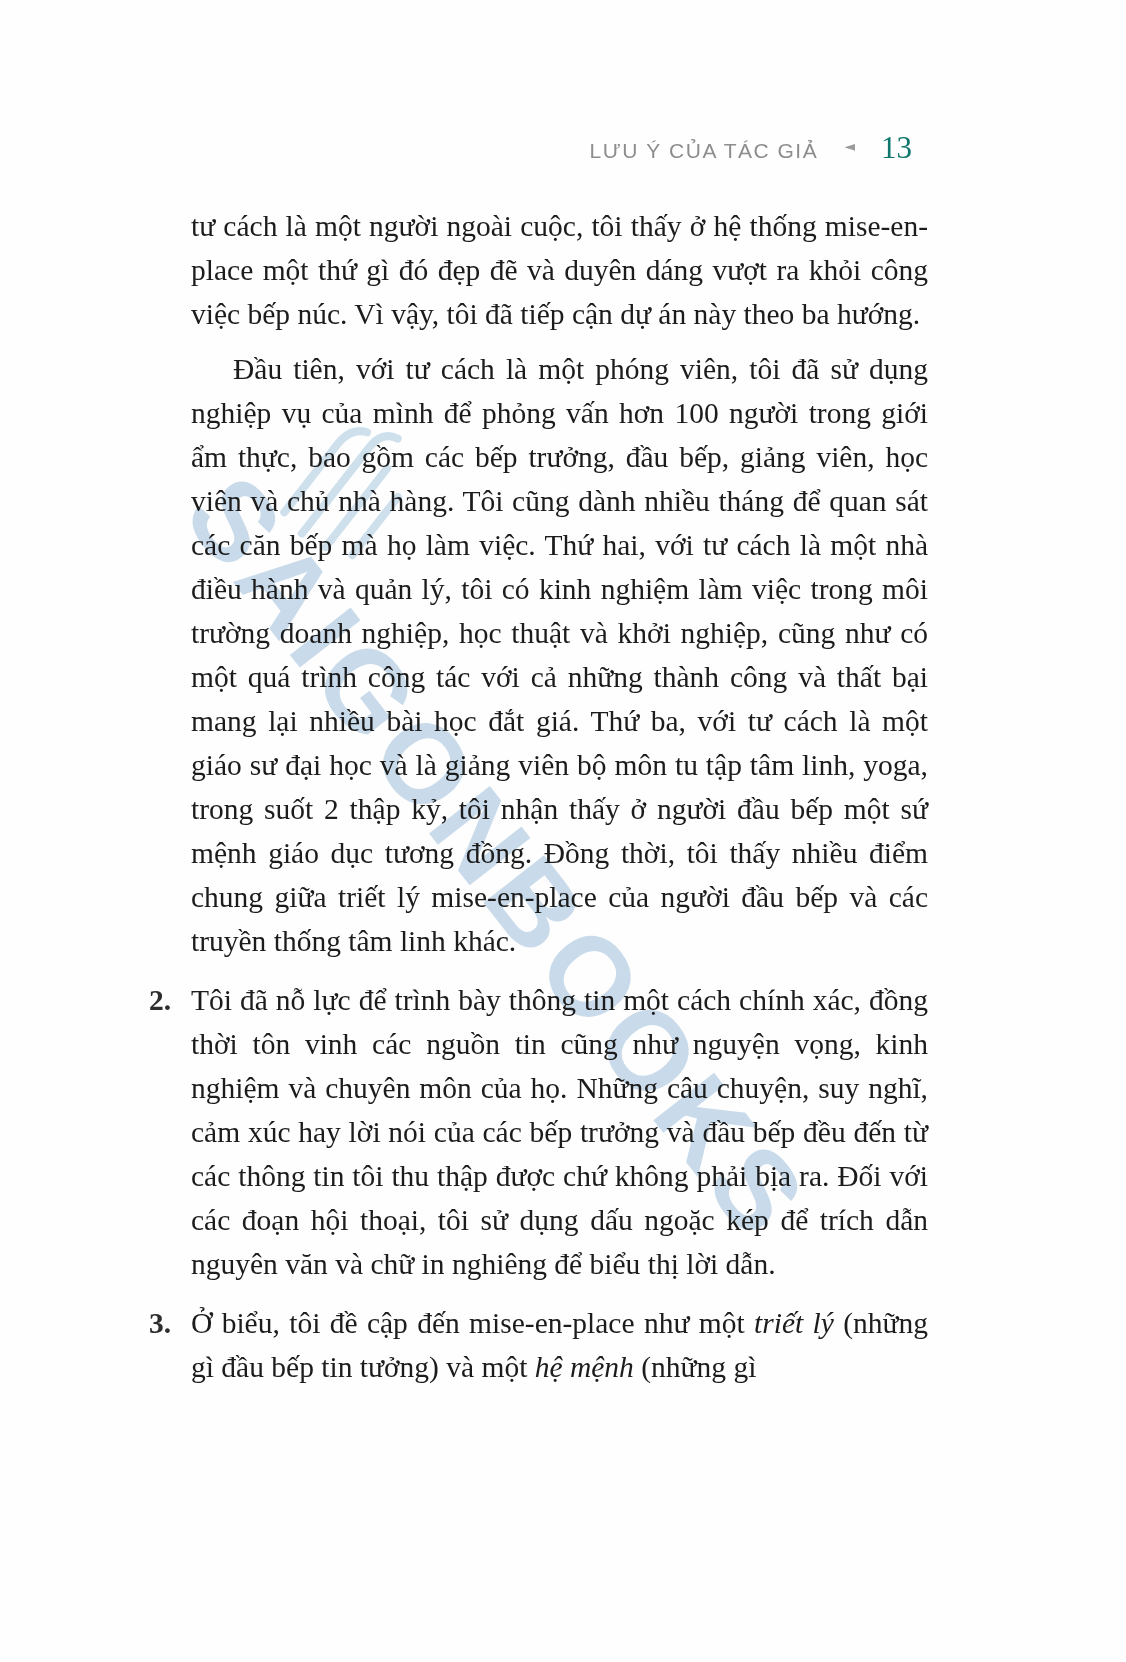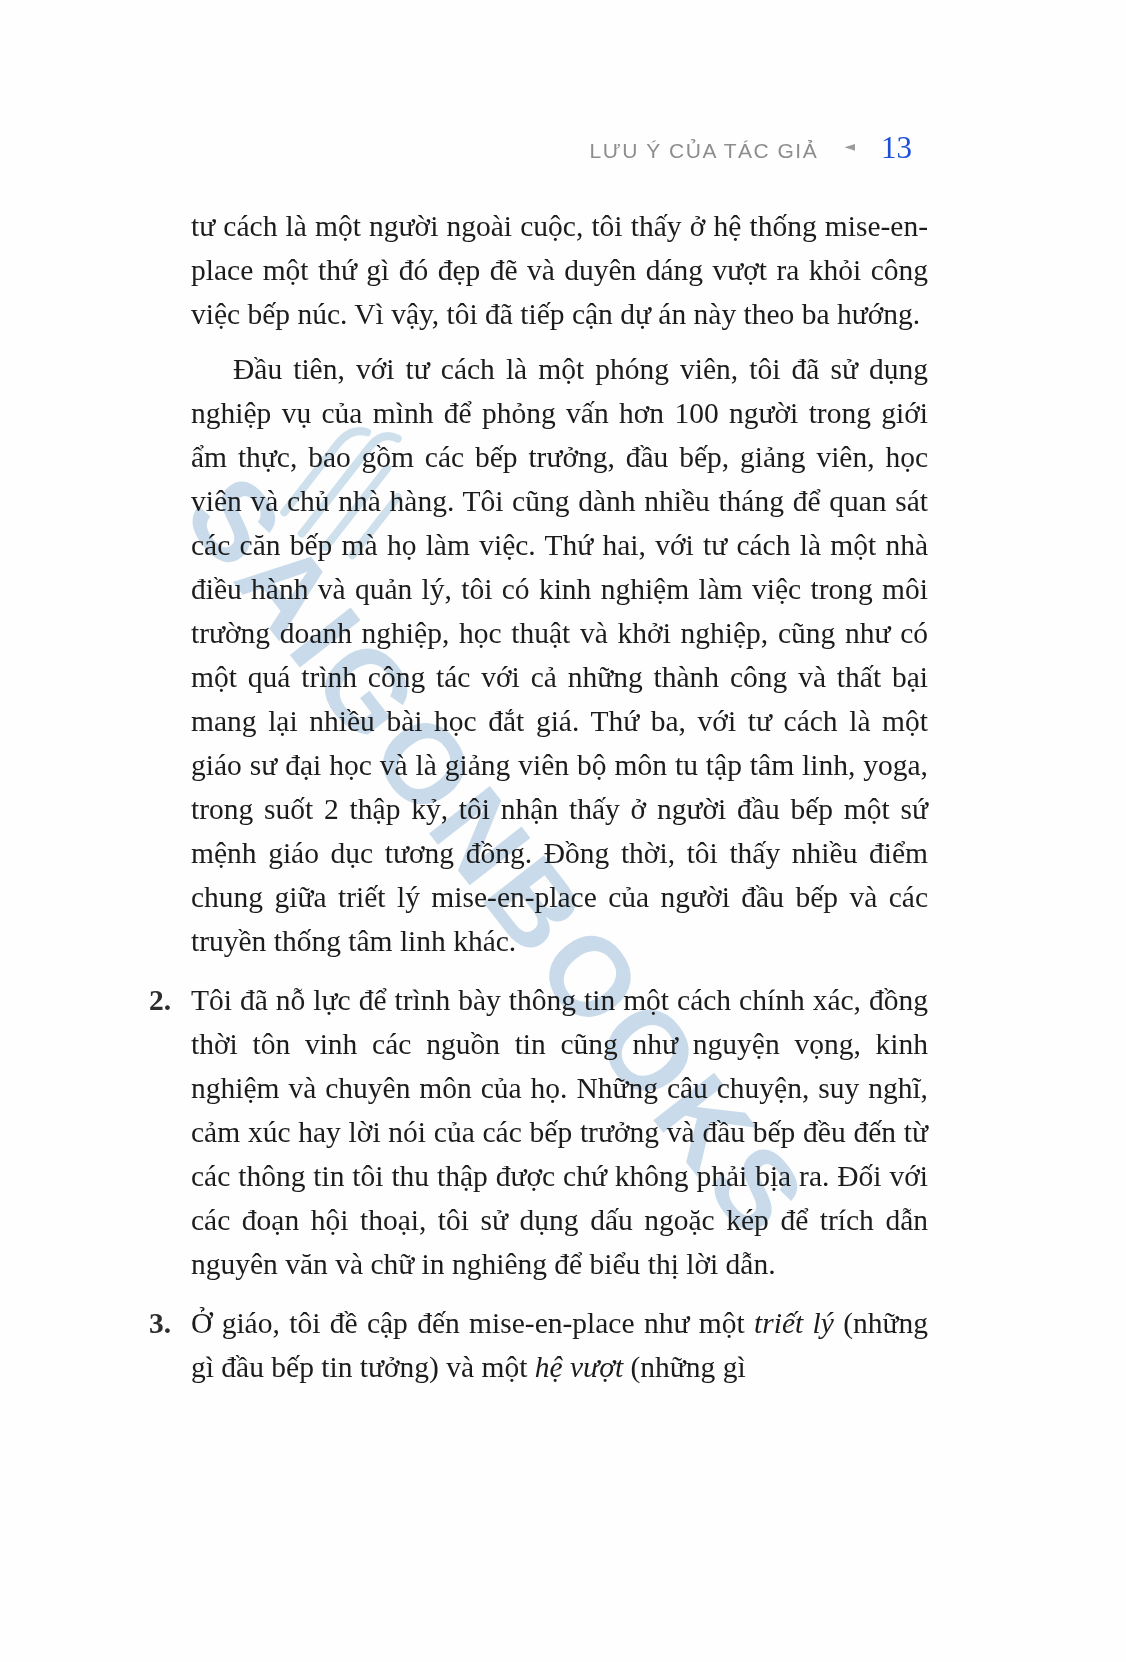--- a/index.html
+++ b/index.html
@@ -59,21 +59,21 @@
   }
   .head-marker {
     font-family: "DejaVu Sans", sans-serif;
     font-size: 14px;
     color: #9b9b9b;
     align-self: center;
     transform: translateY(-2px);
   }
   .page-number {
     font-size: 31px;
-    color: #1d4ed8;
+    color: #0f766e;
   }
 
   
   .body-text {
     position: absolute;
     z-index: 2;
     top: 204px;
     left: 191px;
     width: 737px;
     font-size: 29.5px;
@@ -128,17 +128,17 @@
 
     <p class="para indent">Đầu tiên, với tư cách là một phóng viên, tôi đã sử dụng nghiệp vụ của mình để phỏng vấn hơn 100 người trong giới ẩm thực, bao gồm các bếp trưởng, đầu bếp, giảng viên, học viên và chủ nhà hàng. Tôi cũng dành nhiều tháng để quan sát các căn bếp mà họ làm việc. Thứ hai, với tư cách là một nhà điều hành và quản lý, tôi có kinh nghiệm làm việc trong môi trường doanh nghiệp, học thuật và khởi nghiệp, cũng như có một quá trình công tác với cả những thành công và thất bại mang lại nhiều bài học đắt giá. Thứ ba, với tư cách là một giáo sư đại học và là giảng viên bộ môn tu tập tâm linh, yoga, trong suốt 2 thập kỷ, tôi nhận thấy ở người đầu bếp một sứ mệnh giáo dục tương đồng. Đồng thời, tôi thấy nhiều điểm chung giữa triết lý mise-en-place của người đầu bếp và các truyền thống tâm linh khác.</p>
 
     <div class="list-item">
       <span class="item-num">2.</span>
       <p class="item-text"><span>Tôi đã nỗ lực để trình bày thông tin một cách chính xác, đồng thời tôn vinh các nguồn tin cũng như nguyện vọng, kinh nghiệm và chuyên môn của họ. Những câu chuyện, suy nghĩ, cảm xúc hay lời nói của các bếp trưởng và đầu bếp đều đến từ các thông tin tôi thu thập được chứ không phải bịa ra. Đối với các đoạn hội thoại, tôi sử dụng dấu ngoặc kép để trích dẫn nguyên văn và chữ in nghiêng để biểu thị lời dẫn.</span></p>
     </div>
 
     <div class="list-item">
       <span class="item-num">3.</span>
-      <p class="item-text"><span>Ở giáo, tôi đề cập đến mise-en-place như một </span><em>triết lý</em><span> (những gì đầu bếp tin tưởng) và một </span><em>hệ vượt</em><span> (những gì</span></p>
+      <p class="item-text"><span>Ở biểu, tôi đề cập đến mise-en-place như một </span><em>triết lý</em><span> (những gì đầu bếp tin tưởng) và một </span><em>hệ mệnh</em><span> (những gì</span></p>
     </div>
 
   </main>
 </div>
 
 </body></html>

